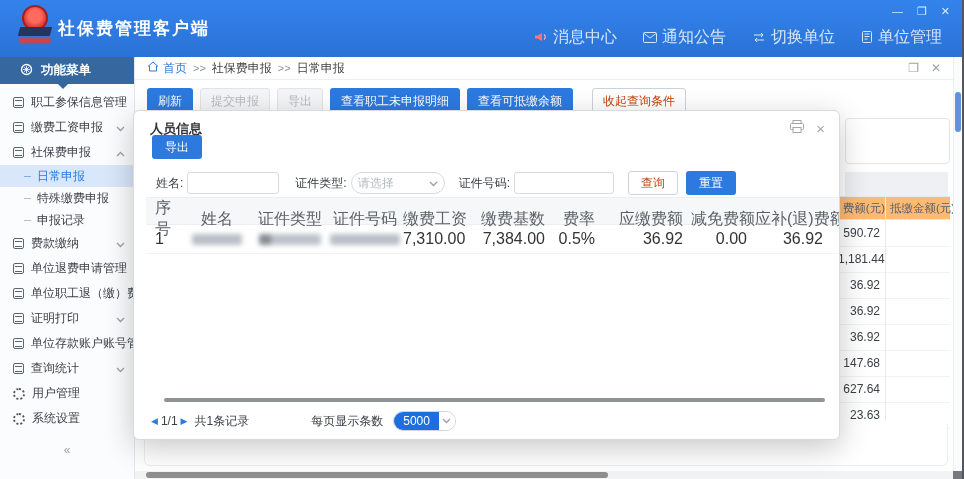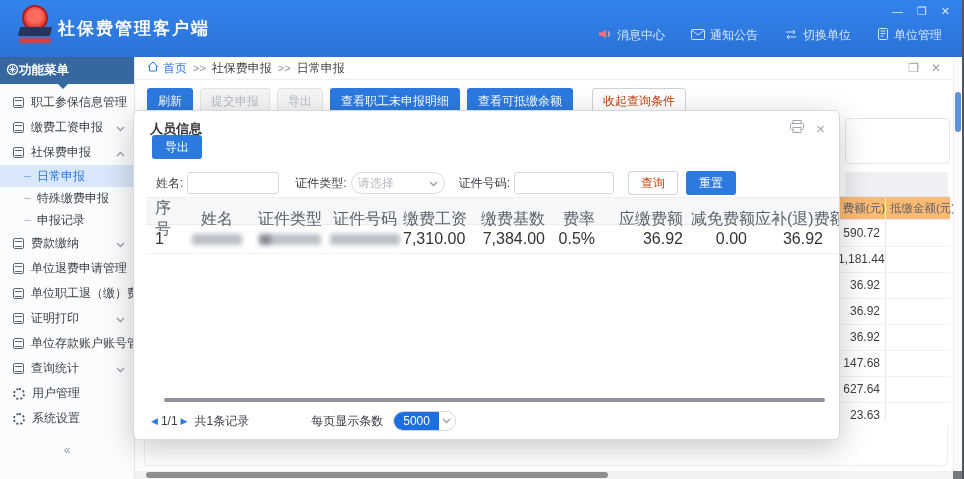--- a/index.html
+++ b/index.html
@@ -8,26 +8,26 @@
   
   .tb{position:absolute;left:0;top:0;right:0;height:57px;background:linear-gradient(180deg,#3383ec,#2a72d6)}
   .logo{position:absolute;left:14px;top:4px;width:42px;height:50px}
   .emblem{width:26px;height:26px;border-radius:50%;margin:1px auto 0;
           background:radial-gradient(circle at 50% 42%,#ff6a5e 0 38%,#d8332c 72%);border:2px solid #a81d1d;box-sizing:border-box}
   .logo-base{width:32px;height:9px;background:#24355e;margin:-4px auto 0;border-radius:1px;transform:skewX(-14deg)}
   .logo-text{height:5px;margin:2px 5px 0;background:#e23d38;border-radius:2px;filter:blur(1px)}
   .app-title{position:absolute;left:58px;top:17px;color:#fff;font-size:17px;font-weight:bold;letter-spacing:2px}
   .win-ctl{position:absolute;top:5px;right:12px;display:flex;gap:14px;color:#dfeafb;font-size:11px}
   .win-ctl span{cursor:default}
-  .tb-menu{position:absolute;top:27px;right:20px;display:flex;gap:26px;color:#d8e6f9;font-size:12px;align-items:center}
+  .tb-menu{position:absolute;top:27px;right:20px;display:flex;gap:26px;color:#d8e6f9;font-size:16px;align-items:center}
   .tb-item{display:flex;gap:5px;align-items:center}
   
   .sidebar{position:absolute;left:0;top:57px;width:135px;bottom:0;background:#fbfcfd;border-right:1px solid #e4e7eb;box-sizing:border-box}
-  .side-head{height:27px;background:#36689f;color:#fff;display:flex;align-items:center;gap:0;
-             padding-left:6px;font-size:12.5px;font-weight:bold;position:relative}
+  .side-head{height:27px;background:#36689f;color:#fff;display:flex;align-items:center;gap:8px;
+             padding-left:20px;font-size:12.5px;font-weight:bold;position:relative}
   .side-head::after{content:"";position:absolute;left:58px;top:27px;border:5px solid transparent;border-top-color:#36689f}
   .snav{padding-top:6px}
   .sitem{height:25px;display:flex;align-items:center;gap:7px;padding:0 9px 0 13px;font-size:12px;color:#3a3f45;white-space:nowrap;overflow:hidden}
   .sitem .chev{margin-left:auto;flex:none}
   .ssub{height:22px;display:flex;align-items:center;gap:6px;padding-left:24px;font-size:12px;color:#3a3f45}
   .ssub::before{content:"";width:7px;border-top:1px solid #b9bec5;flex:none}
   .ssub.sel{background:#d8e7fa;color:#2c7ae0}
   .ssub.sel::before{border-color:#7fb0ec}
   .collapse{margin-top:12px;text-align:center;color:#9aa0a8;font-size:12px}
   .ibox{width:11px;height:11px;border:1px solid #5c6670;border-radius:2px;position:relative;flex:none;box-sizing:border-box}

